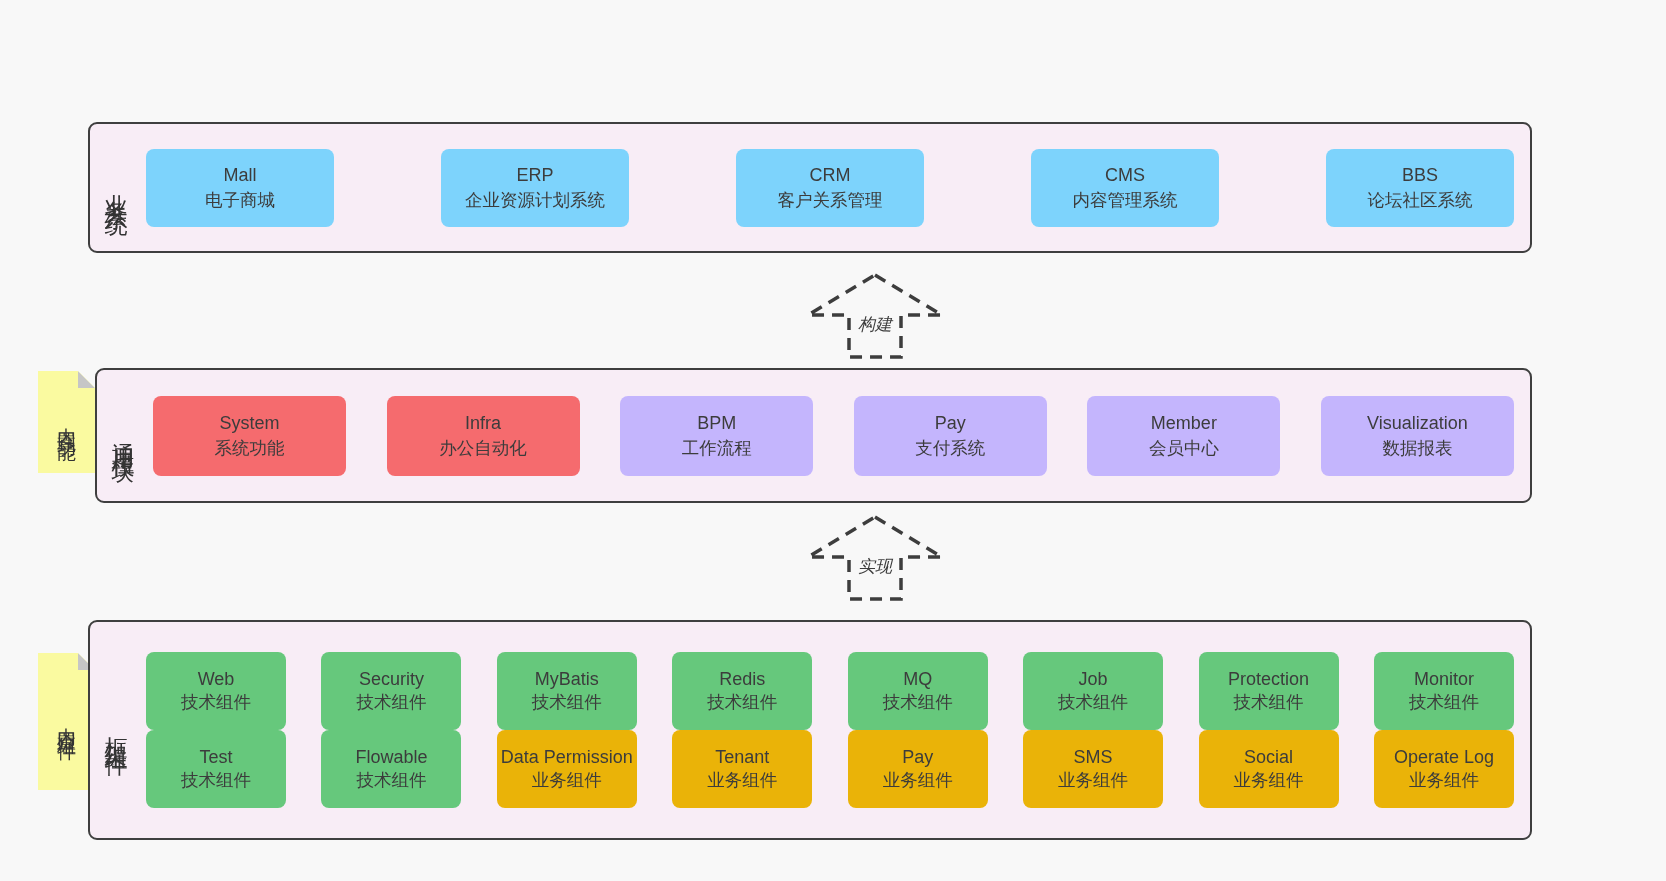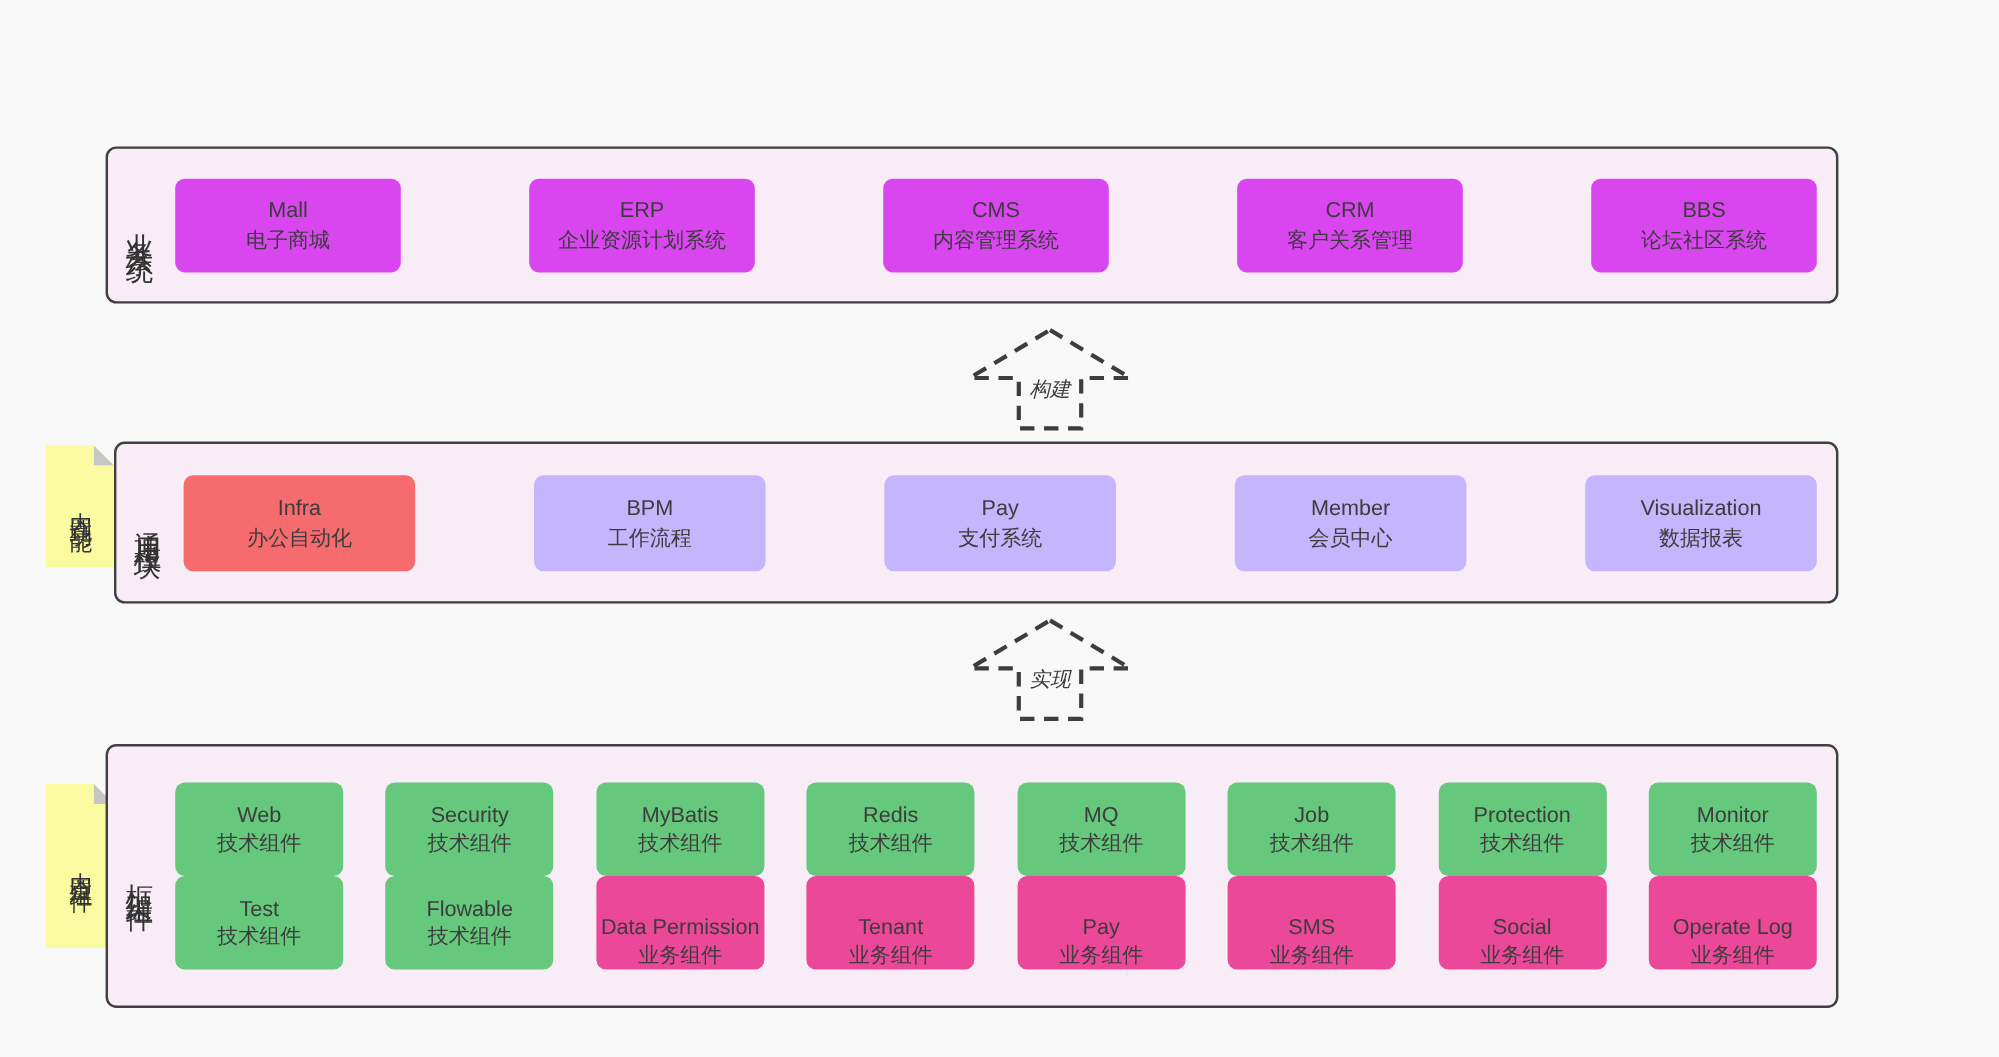--- a/index.html
+++ b/index.html
@@ -57,25 +57,25 @@
     align-items:center;
     justify-content:center;
     text-align:center;
     line-height:1.4;
     font-size:17.5px;
   }
   .box .box-name { font-size:18px; }
   .box-lg { width:188px; height:78px; }
   .box-md { width:193px; height:80px; }
   .box-sm { width:140px; height:78px; line-height:1.32; }
-  .blue        { background:#d946ef; }
+  .blue        { background:#7dd3fc; }
   .red         { background:#f56b6e; }
   .pink        { background:#c4b5fd; }
   .green       { background:#66c87c; }
-  .green-light { background:#ec4899;justify-content:flex-end; }
+  .green-light { background:#eab308; }
   .sticky {
     position:absolute;
     width:57px;
     background:#fafaa0;
     z-index:0;
     display:flex;
     align-items:center;
     justify-content:center;
     clip-path:polygon(0 0, calc(100% - 17px) 0, 100% 17px, 100% 100%, 0 100%);
     font-size:19px;
@@ -115,26 +115,26 @@
   <div class="band-boxes">
     <div class="box box-lg blue">
       <div class="box-name">Mall</div>
       <div class="box-sub">电子商城</div>
     </div>
     <div class="box box-lg blue">
       <div class="box-name">ERP</div>
       <div class="box-sub">企业资源计划系统</div>
     </div>
     <div class="box box-lg blue">
+      <div class="box-name">CRM</div>
+      <div class="box-sub">客户关系管理</div>
+    </div>
+    <div class="box box-lg blue">
       <div class="box-name">CMS</div>
       <div class="box-sub">内容管理系统</div>
-    </div>
-    <div class="box box-lg blue">
-      <div class="box-name">CRM</div>
-      <div class="box-sub">客户关系管理</div>
     </div>
     <div class="box box-lg blue">
       <div class="box-name">BBS</div>
       <div class="box-sub">论坛社区系统</div>
     </div>
   </div>
 </div>
 
 <div class="arrow" style="left:800px; top:270px;">
   <svg width="150" height="90" viewBox="0 0 150 90">
@@ -145,20 +145,24 @@
 
 <div class="sticky" style="left:38px; top:371px; height:102px;">
   <div class="fold"></div>
   <div class="v-text">内置功能</div>
 </div>
 
 <div class="band" style="left:95px; top:368px; width:1437px; height:135px;">
   <div class="band-label v-text">通用模块</div>
   <div class="band-boxes">
     <div class="box box-md red">
+      <div class="box-name">System</div>
+      <div class="box-sub">系统功能</div>
+    </div>
+    <div class="box box-md red">
       <div class="box-name">Infra</div>
       <div class="box-sub">办公自动化</div>
     </div>
     <div class="box box-md pink">
       <div class="box-name">BPM</div>
       <div class="box-sub">工作流程</div>
     </div>
     <div class="box box-md pink">
       <div class="box-name">Pay</div>
       <div class="box-sub">支付系统</div>

